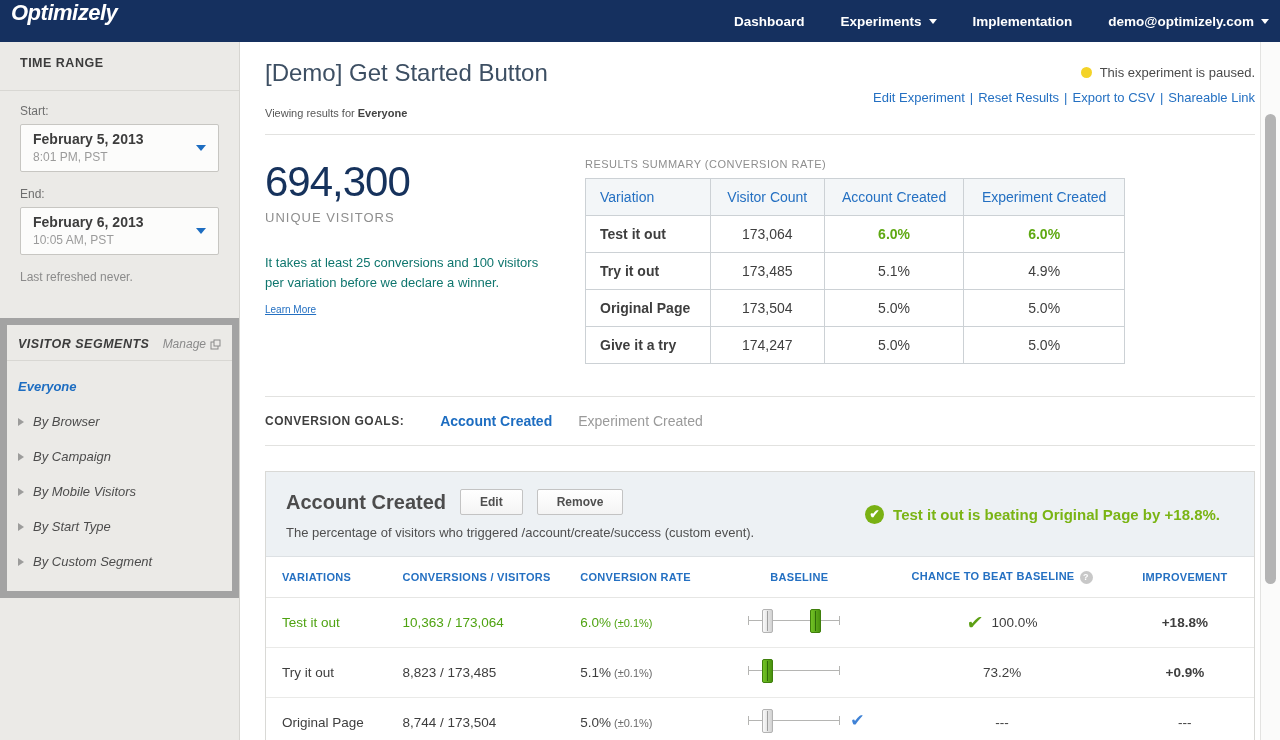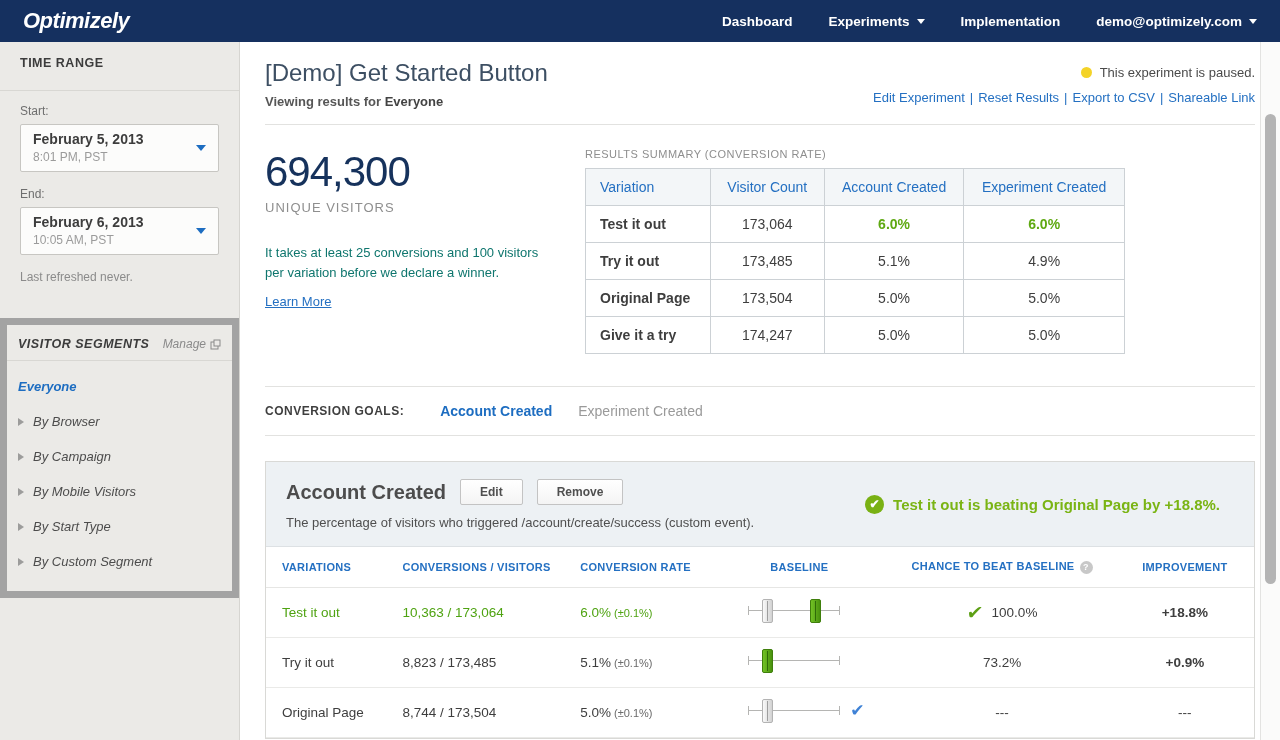--- a/index.html
+++ b/index.html
@@ -9,22 +9,21 @@
     background: #ffffff;
     color: #3e3e3e;
     position: relative;
   }
 
   
   .navbar {
     height: 42px;
     background: #15305f;
     display: flex;
-    align-items: center;
-    padding: 0 23px;
+    padding: 0 11px;
   }
   .logo {
     color: #ffffff;
     font-size: 22px;
     font-weight: bold;
     font-style: italic;
     letter-spacing: -0.5px;
     cursor: pointer;
   }
   .nav-items { margin-left: auto; display: flex; align-items: center; gap: 36px; }
@@ -113,38 +112,38 @@
     border-left: 6px solid #9c9c9b;
     display: inline-block;
     flex-shrink: 0;
   }
 
   
   .main { flex: 1; padding: 0 25px; overflow: hidden; }
 
   .exp-header { display: flex; justify-content: space-between; padding-top: 17px; }
   .exp-title { font-size: 24px; font-weight: normal; color: #3d4f63; }
-  .exp-subtitle { font-size: 13px; color: #565656; margin-top: 7px; font-weight: bold; }
+  .exp-subtitle { font-size: 11px; color: #565656; margin-top: 20px; }
   .exp-subtitle b { color: #434343; }
   .exp-header-right { text-align: right; padding-top: 5px; }
   .status-line { font-size: 13px; color: #4a4a4a; display: inline-flex; align-items: center; gap: 8px; }
   .status-dot { width: 11px; height: 11px; border-radius: 50%; background: #f4d328; display: inline-block; }
   .action-links { margin-top: 8px; font-size: 13px; }
   .action-links a { color: #2470c2; text-decoration: none; cursor: pointer; }
   .action-links .sep { color: #2470c2; margin: 0 5px; }
 
   .divider { border-bottom: 1px solid #e2e2e0; margin-top: 15px; }
 
   
   .overview { display: flex; padding-top: 23px; }
   .visitors-block { width: 320px; flex-shrink: 0; }
   .big-number { font-size: 42px; color: #16325c; letter-spacing: -1px; }
   .big-number-label { font-size: 13px; color: #8e8e8e; letter-spacing: 1px; margin-top: 4px; }
   .threshold-note { font-size: 13px; color: #0f766e; line-height: 1.5; margin-top: 28px; width: 290px; }
-  .learn-more { display: inline-block; font-size: 13px; color: #2470c2; text-decoration: underline; margin-top: 12px; cursor: pointer; }
+  .learn-more { display: inline-block; font-size: 10px; color: #2470c2; text-decoration: underline; margin-top: 12px; cursor: pointer; }
 
   .summary-block { flex: 1; }
   .summary-label { font-size: 11px; color: #8e8e8e; letter-spacing: 0.5px; margin-bottom: 8px; }
   .summary-table { border-collapse: collapse; width: 540px; border-radius: 11px; }
   .summary-table th, .summary-table td { border: 1px solid #ccd1d5; padding: 10px 14px; font-size: 14px; }
   .summary-table th { background: #f3f6f8; color: #2470c2; font-weight: normal; text-align: center; }
   .summary-table th:first-child { text-align: left; }
   .summary-table td { color: #3e3e3e; text-align: center; }
   .summary-table td.var-name { text-align: left; font-weight: bold; }
   .summary-table td.green { color: #5fa912; font-weight: bold; }

